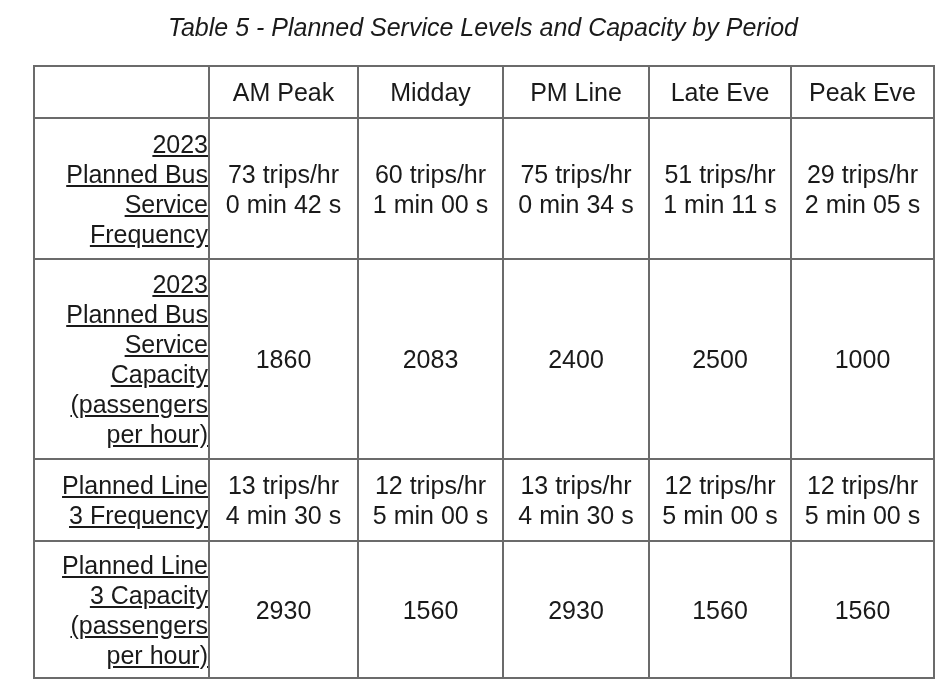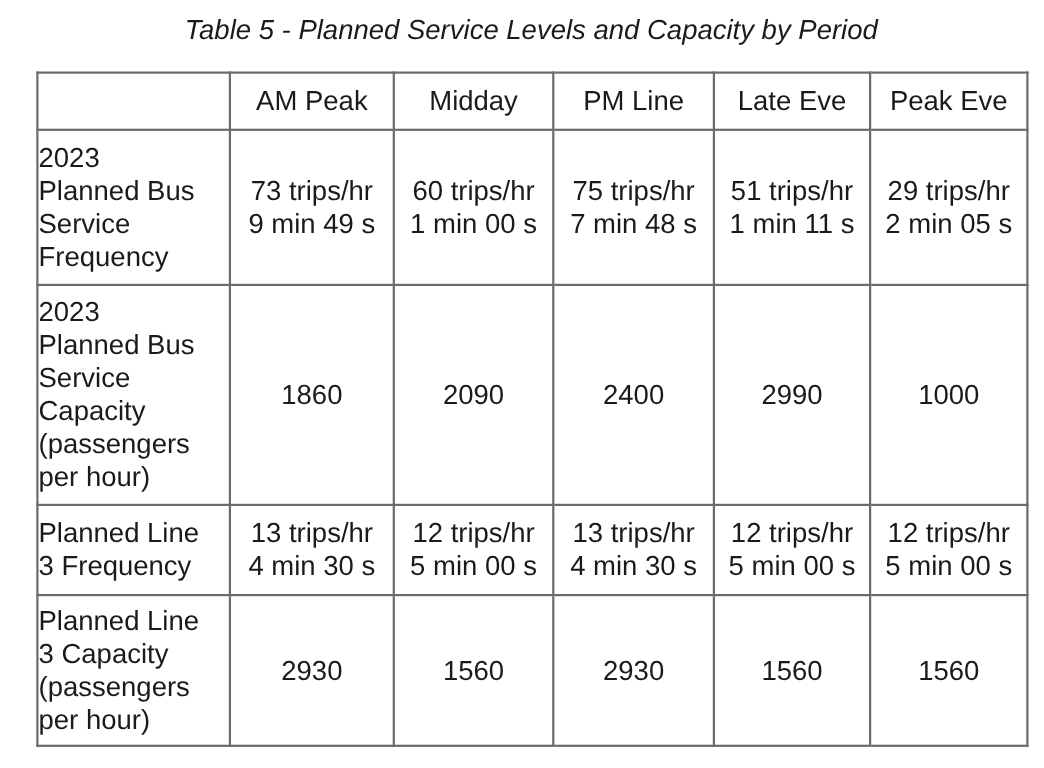--- a/index.html
+++ b/index.html
@@ -45,23 +45,24 @@
     vertical-align: middle;
     white-space: pre-line;
     padding: 0;
     font-weight: normal;
     overflow: hidden;
   }
   table.svc th {
     text-align: center;
   }
   td.lbl {
-    text-align: left;
+    text-align: right;
     padding-left: 11px;
     padding-right: 4px;
+    text-decoration: underline;
   }
   td.val {
     text-align: center;
   }
   tr.hdr      { height: 52px; }
   tr.r-freq   { height: 141px; }
   tr.r-cap    { height: 200px; }
   tr.r-l3freq { height: 82px; }
   tr.r-l3cap  { height: 137px; }
   col.c-label { width: 175px; }
@@ -97,41 +98,41 @@
         <th>Peak Eve</th>
       </tr>
     </thead>
     <tbody>
       <tr class="r-freq">
         <td class="lbl">2023
 Planned Bus
 Service
 Frequency</td>
         <td class="val">73 trips/hr
-9 min 49 s</td>
+0 min 42 s</td>
         <td class="val">60 trips/hr
 1 min 00 s</td>
         <td class="val">75 trips/hr
-7 min 48 s</td>
+0 min 34 s</td>
         <td class="val">51 trips/hr
 1 min 11 s</td>
         <td class="val">29 trips/hr
 2 min 05 s</td>
       </tr>
       <tr class="r-cap">
         <td class="lbl">2023
 Planned Bus
 Service
 Capacity
 (passengers
 per hour)</td>
         <td class="val">1860</td>
-        <td class="val">2090</td>
+        <td class="val">2083</td>
         <td class="val">2400</td>
-        <td class="val">2990</td>
+        <td class="val">2500</td>
         <td class="val">1000</td>
       </tr>
       <tr class="r-l3freq">
         <td class="lbl">Planned Line
 3 Frequency</td>
         <td class="val">13 trips/hr
 4 min 30 s</td>
         <td class="val">12 trips/hr
 5 min 00 s</td>
         <td class="val">13 trips/hr

